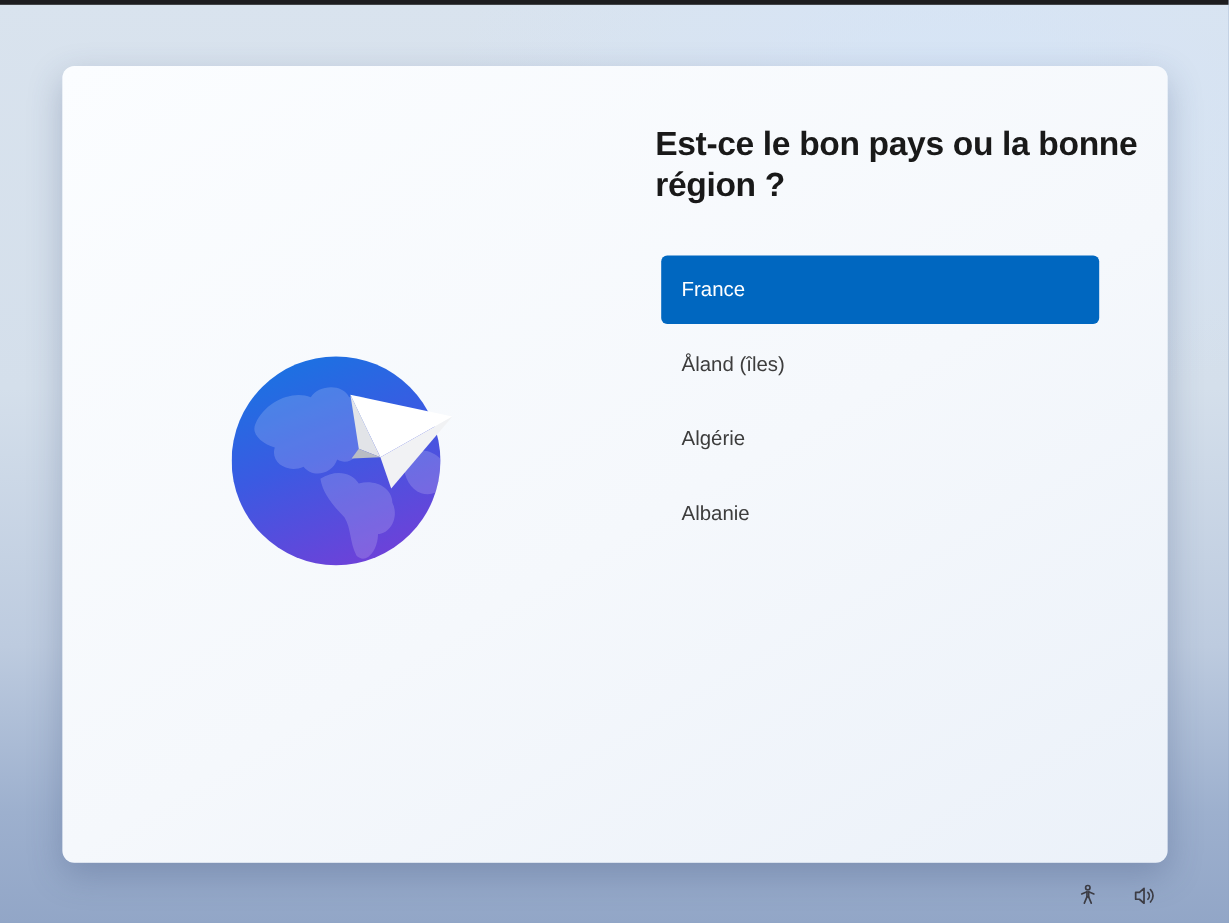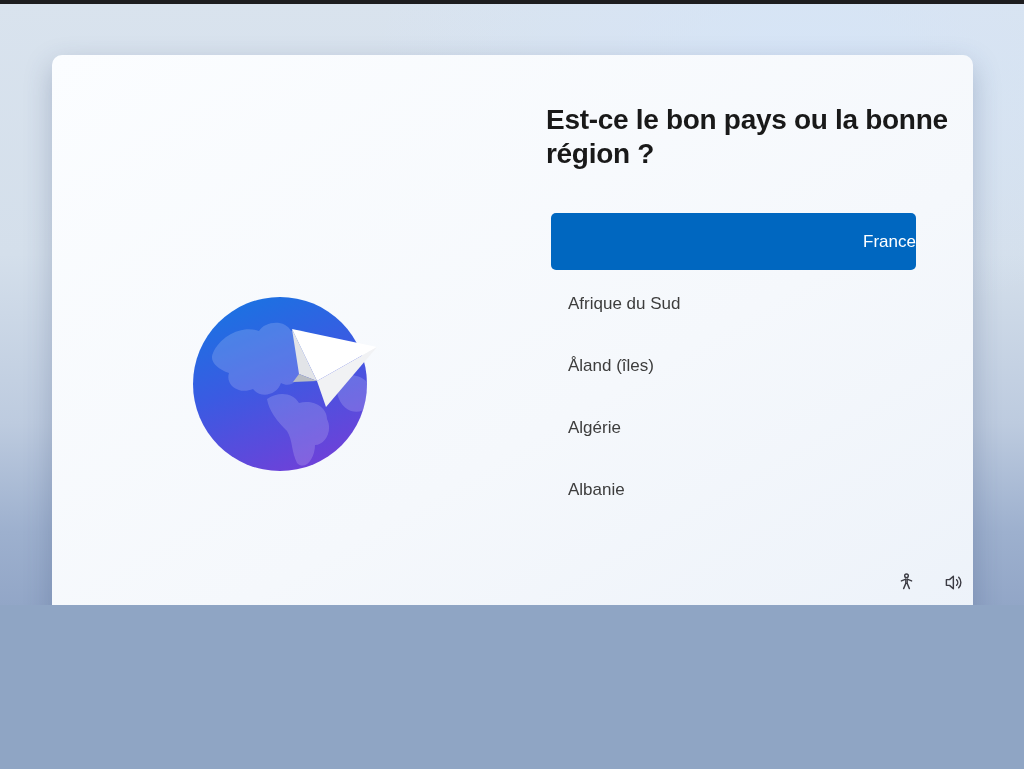--- a/index.html
+++ b/index.html
@@ -5,21 +5,21 @@
   * { margin: 0; padding: 0; box-sizing: border-box; }
   html, body { width: 100%; height: 100%; }
   body {
     font-family: "Liberation Sans", "DejaVu Sans", sans-serif;
     background: #8fa5c4;
     overflow: hidden;
   }
   .stage {
     position: relative;
     width: 1024px;
-    height: 605px;
+    height: 769px;
     background:
       radial-gradient(620px 360px at 78% 12%, rgba(214,229,248,0.9) 0%, rgba(214,229,248,0) 70%),
       linear-gradient(180deg, #d9e3ee 0%, #d4dfeb 42%, #bdcbdf 70%, #9db0ce 88%, #92a6c7 100%);
     overflow: hidden;
   }
   .top-edge {
     position: absolute; top: 0; left: 0; right: 0; height: 4px;
     background: #1d1d1f;
   }
   .card {
@@ -59,21 +59,20 @@
     padding-left: 17px;
     font-size: 17px;
     color: var(--item-text, #3d3d3d);
     border-radius: 5px;
     cursor: pointer;
     user-select: none;
   }
   .country-option.selected {
     background: var(--accent, #0067c0);
     color: var(--accent-text, #ffffff);
-    text-align: right;
   }
   .system-bar {
     position: absolute;
     right: 58px; bottom: 12px;
     display: flex;
     align-items: center;
     gap: 26px;
   }
   .tray-button {
     background: transparent;
@@ -117,21 +116,20 @@
           <polygon points="106,79 124,86 100,87" fill="#b9bdc4"></polygon>
         </g>
       </svg>
     </div>
 
     <div class="content">
       <h1 class="title">Est-ce le bon pays ou la bonne région ?</h1>
 
       <div class="country-list">
         <div class="country-option selected">France</div>
-        <div class="country-option">Afrique du Sud</div>
         <div class="country-option">Åland (îles)</div>
         <div class="country-option">Algérie</div>
         <div class="country-option">Albanie</div>
       </div>
 
     </div>
   </div>
 
   <div class="system-bar">
     <button class="tray-button">

